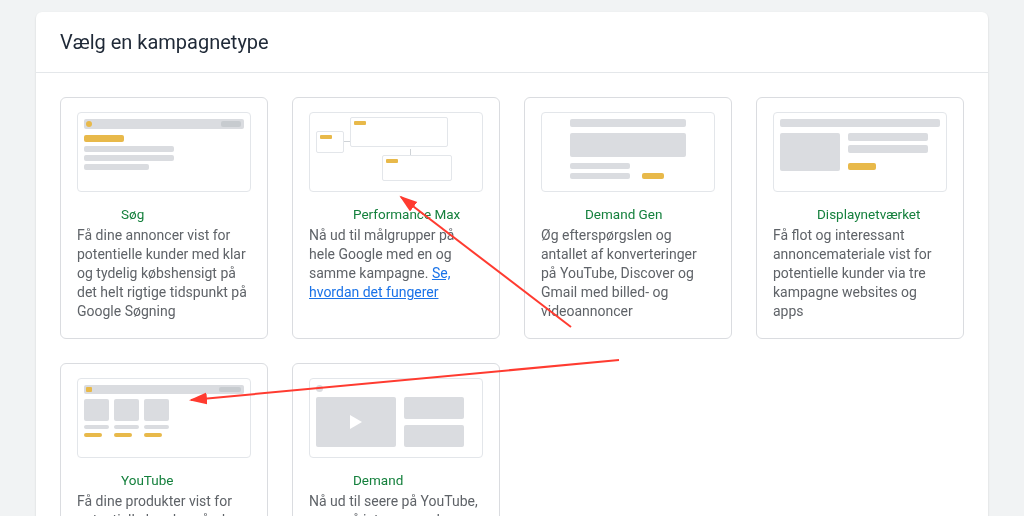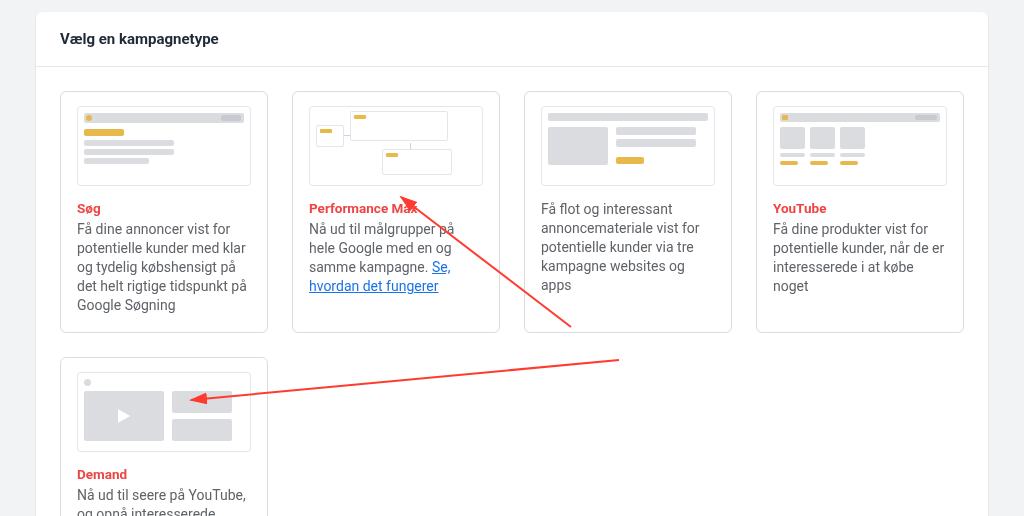--- a/index.html
+++ b/index.html
@@ -1,22 +1,22 @@
 <!DOCTYPE html>
 <html><head>
 <meta charset="utf-8">
 <style>
   html,body{margin:0;padding:0;background:#f1f3f4;font-family:Roboto,Arial,sans-serif;width:1024px;height:516px;overflow:hidden;}
   .panel{background:#fff;border-radius:6px;box-shadow:0 1px 2px rgba(0,0,0,0.15);margin:12px 36px 12px 36px;}
   .panel-header{padding:18px 24px;border-bottom:1px solid #e4e7ea;}
-  .panel-title{font-size:15px;font-weight:700;color:#1f2937;}
+  .panel-title{font-size:20px;font-weight:400;color:#1f2937;}
   .grid{display:grid;grid-template-columns:repeat(4,1fr);gap:24px;padding:24px 24px 28px;}
   .card{border:1px solid #dadce0;border-radius:6px;padding:14px 16px 18px;cursor:pointer;min-height:0;}
   .thumb{border:1px solid #e3e6ea;border-radius:4px;padding:6px;height:80px;margin-bottom:14px;position:relative;box-sizing:border-box;}
-  .card-title{font-size:13.5px;font-weight:700;color:#ef4444;margin-bottom:4px;}
+  .card-title{font-size:13.5px;font-weight:400;color:#15803d;margin-bottom:4px;margin-left:44px;}
   .card-desc{font-size:14px;line-height:1.35;color:#5f6368;}
   .link{color:#1a73e8;text-decoration:underline;cursor:pointer;}
   
   .bar{background:#dadce0;border-radius:2px;position:absolute;}
   .gold{background:#e8b94a;}
   
   
   .th-search .bar.url{top:6px;left:6px;right:6px;height:10px;}
   .th-search .bar.url::before{content:"";position:absolute;left:2px;top:2px;width:6px;height:6px;border-radius:50%;background:#e8b94a;}
   .th-search .bar.url::after{content:"";position:absolute;right:3px;top:2px;width:20px;height:6px;background:#c7cbcf;border-radius:2px;}
@@ -100,29 +100,41 @@
           </div>
         <div class="edge e1"></div>
           <div class="edge e2"></div>
       </div>
       <div class="card-title">Performance Max</div>
       <div class="card-desc">
         <span>Nå ud til målgrupper på hele Google med en og samme kampagne. </span><span class="link">Se, hvordan det fungerer</span>
       </div>
     </div>
 
+    <div class="card">
+      <div class="thumb th-dg">
+        <div class="bar top"></div>
+        <div class="bar big"></div>
+        <div class="bar a"></div>
+        <div class="bar b"></div>
+        <div class="bar gold c"></div>
+      </div>
+      <div class="card-title">Demand Gen</div>
+      <div class="card-desc">Øg efterspørgslen og antallet af konverteringer på YouTube, Discover og Gmail med billed- og videoannoncer</div>
+    </div>
 
     <div class="card">
       <div class="thumb th-disp">
         <div class="bar top"></div>
         <div class="bar img"></div>
         <div class="bar t1"></div>
         <div class="bar t2"></div>
         <div class="bar gold t3"></div>
       </div>
+      <div class="card-title">Displaynetværket</div>
       <div class="card-desc">Få flot og interessant annoncemateriale vist for potentielle kunder via tre kampagne websites og apps</div>
     </div>
 
     <div class="card">
       <div class="thumb th-shop">
         <div class="bar top"></div>
         <div class="bar p p1"></div>
           <div class="bar p p2"></div>
           <div class="bar p p3"></div>
         <div class="bar l l1"></div>

